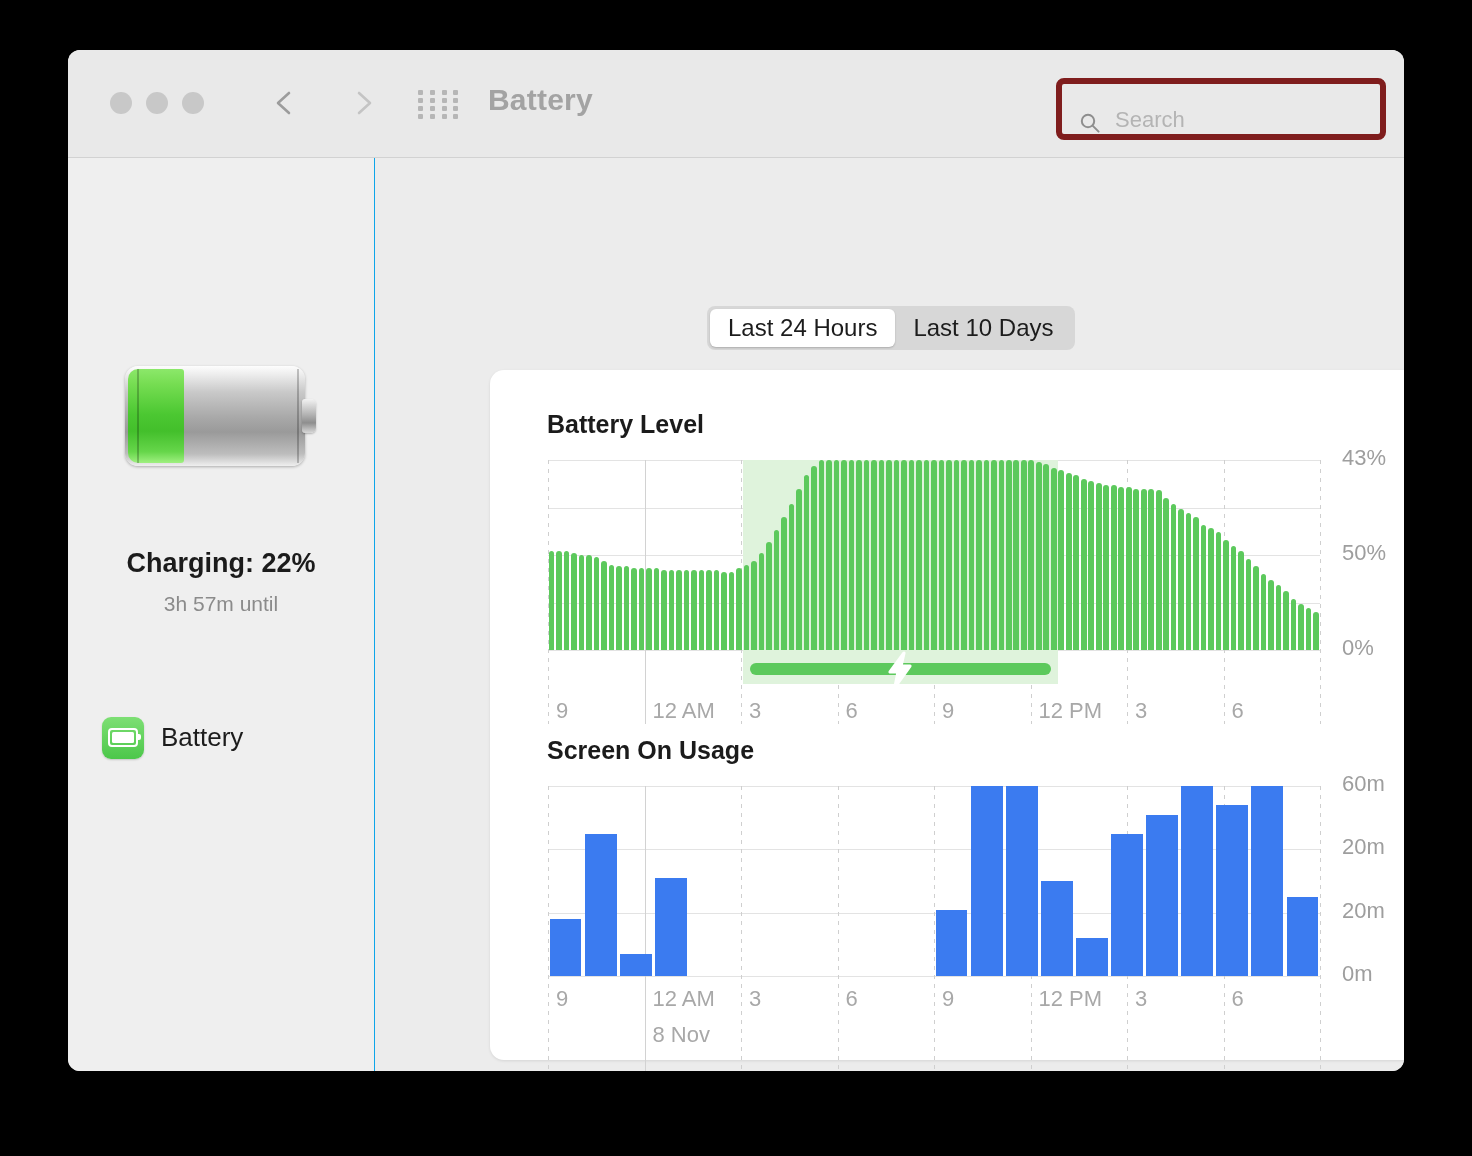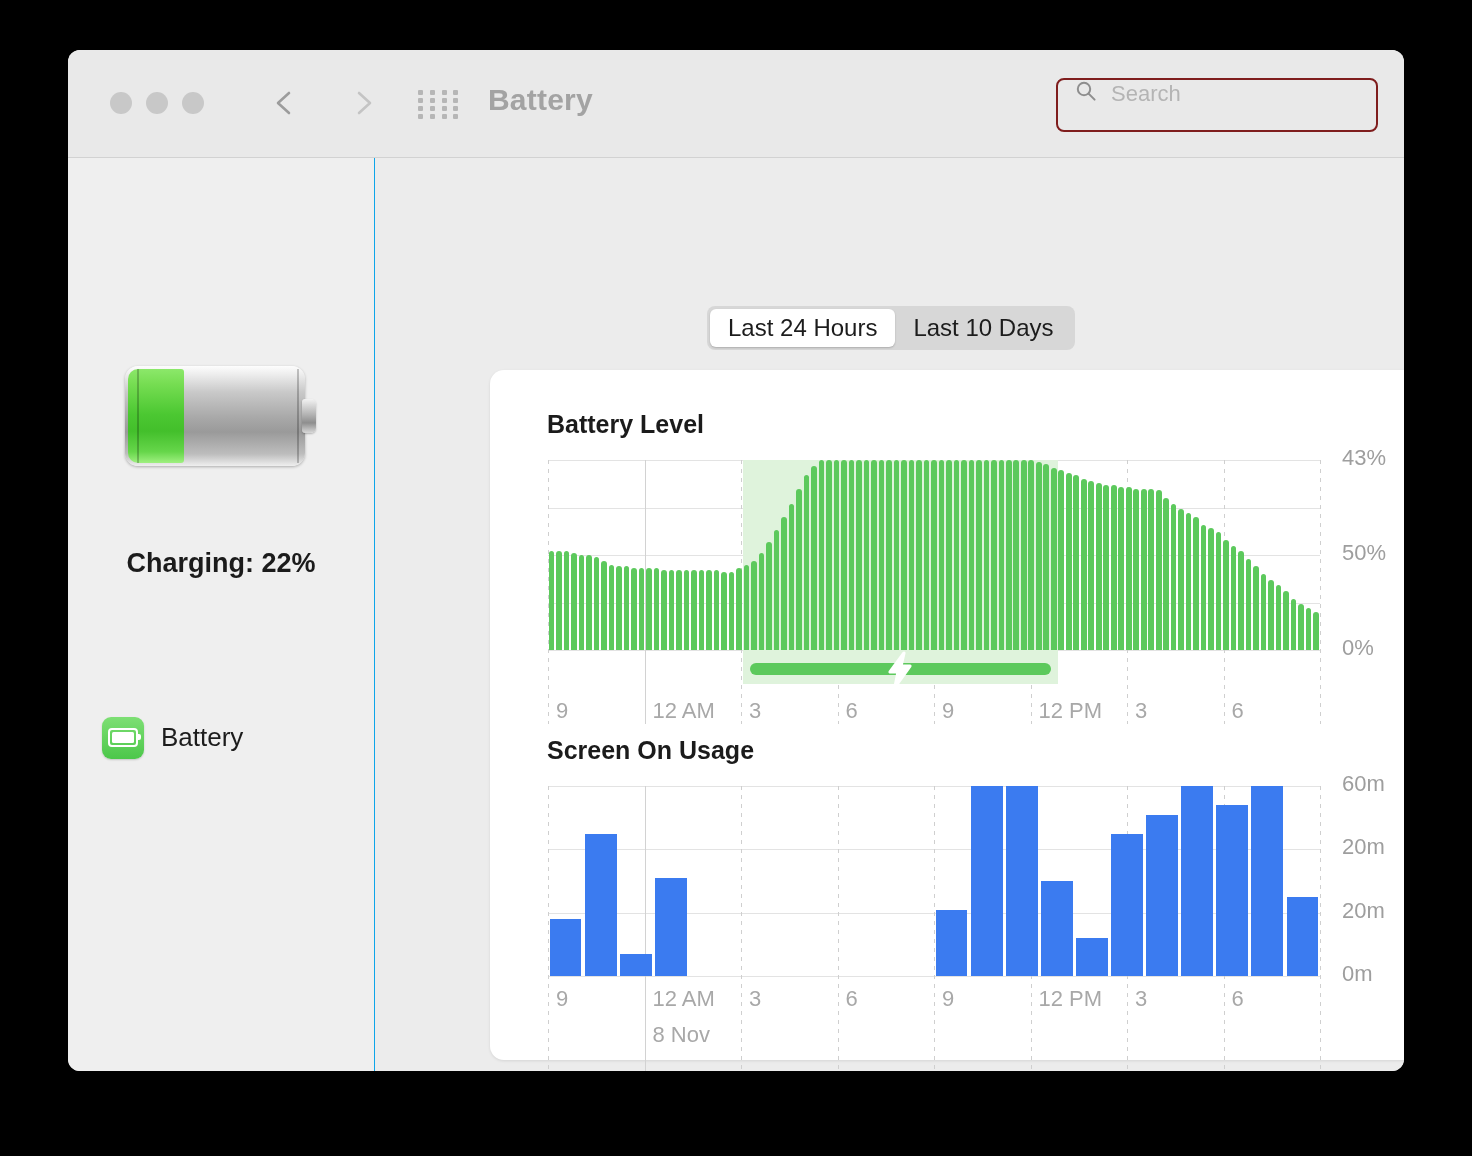--- a/index.html
+++ b/index.html
@@ -86,25 +86,25 @@
     color: #a3a3a3;
     letter-spacing: 0.2px;
   }
 
   #search-field {
     position: absolute;
     left: 988px;
     top: 28px;
     width: 318px;
     height: 50px;
-    border: 2px solid #7f1d1d;
+    border: 6px solid #7f1d1d;
     border-radius: 8px;
     background: #e9e9e9;
     display: flex;
-    align-items: flex-start;
+    align-items: flex-end;
   }
   #search-icon {
     margin-left: 17px;
     width: 22px;
     height: 22px;
     flex: none;
   }
   #search-input {
     border: 0;
     outline: 0;
@@ -431,20 +431,21 @@
         <div id="batt-body">
           <div id="batt-fill"></div>
           <div id="batt-fill-edge"></div>
           <div id="batt-rightline"></div>
         </div>
         <div id="batt-nub"></div>
       </div>
 
       <div id="charge-status">Charging: 22%</div>
       <div id="charge-sub">
+        <div>3h 57m until</div>
       </div>
 
       <div id="sidebar-nav">
 
 
         <div class="nav-item">
           <span class="nav-icon ic-batt">
             <span class="shell">
                 <i></i>
               </span>

